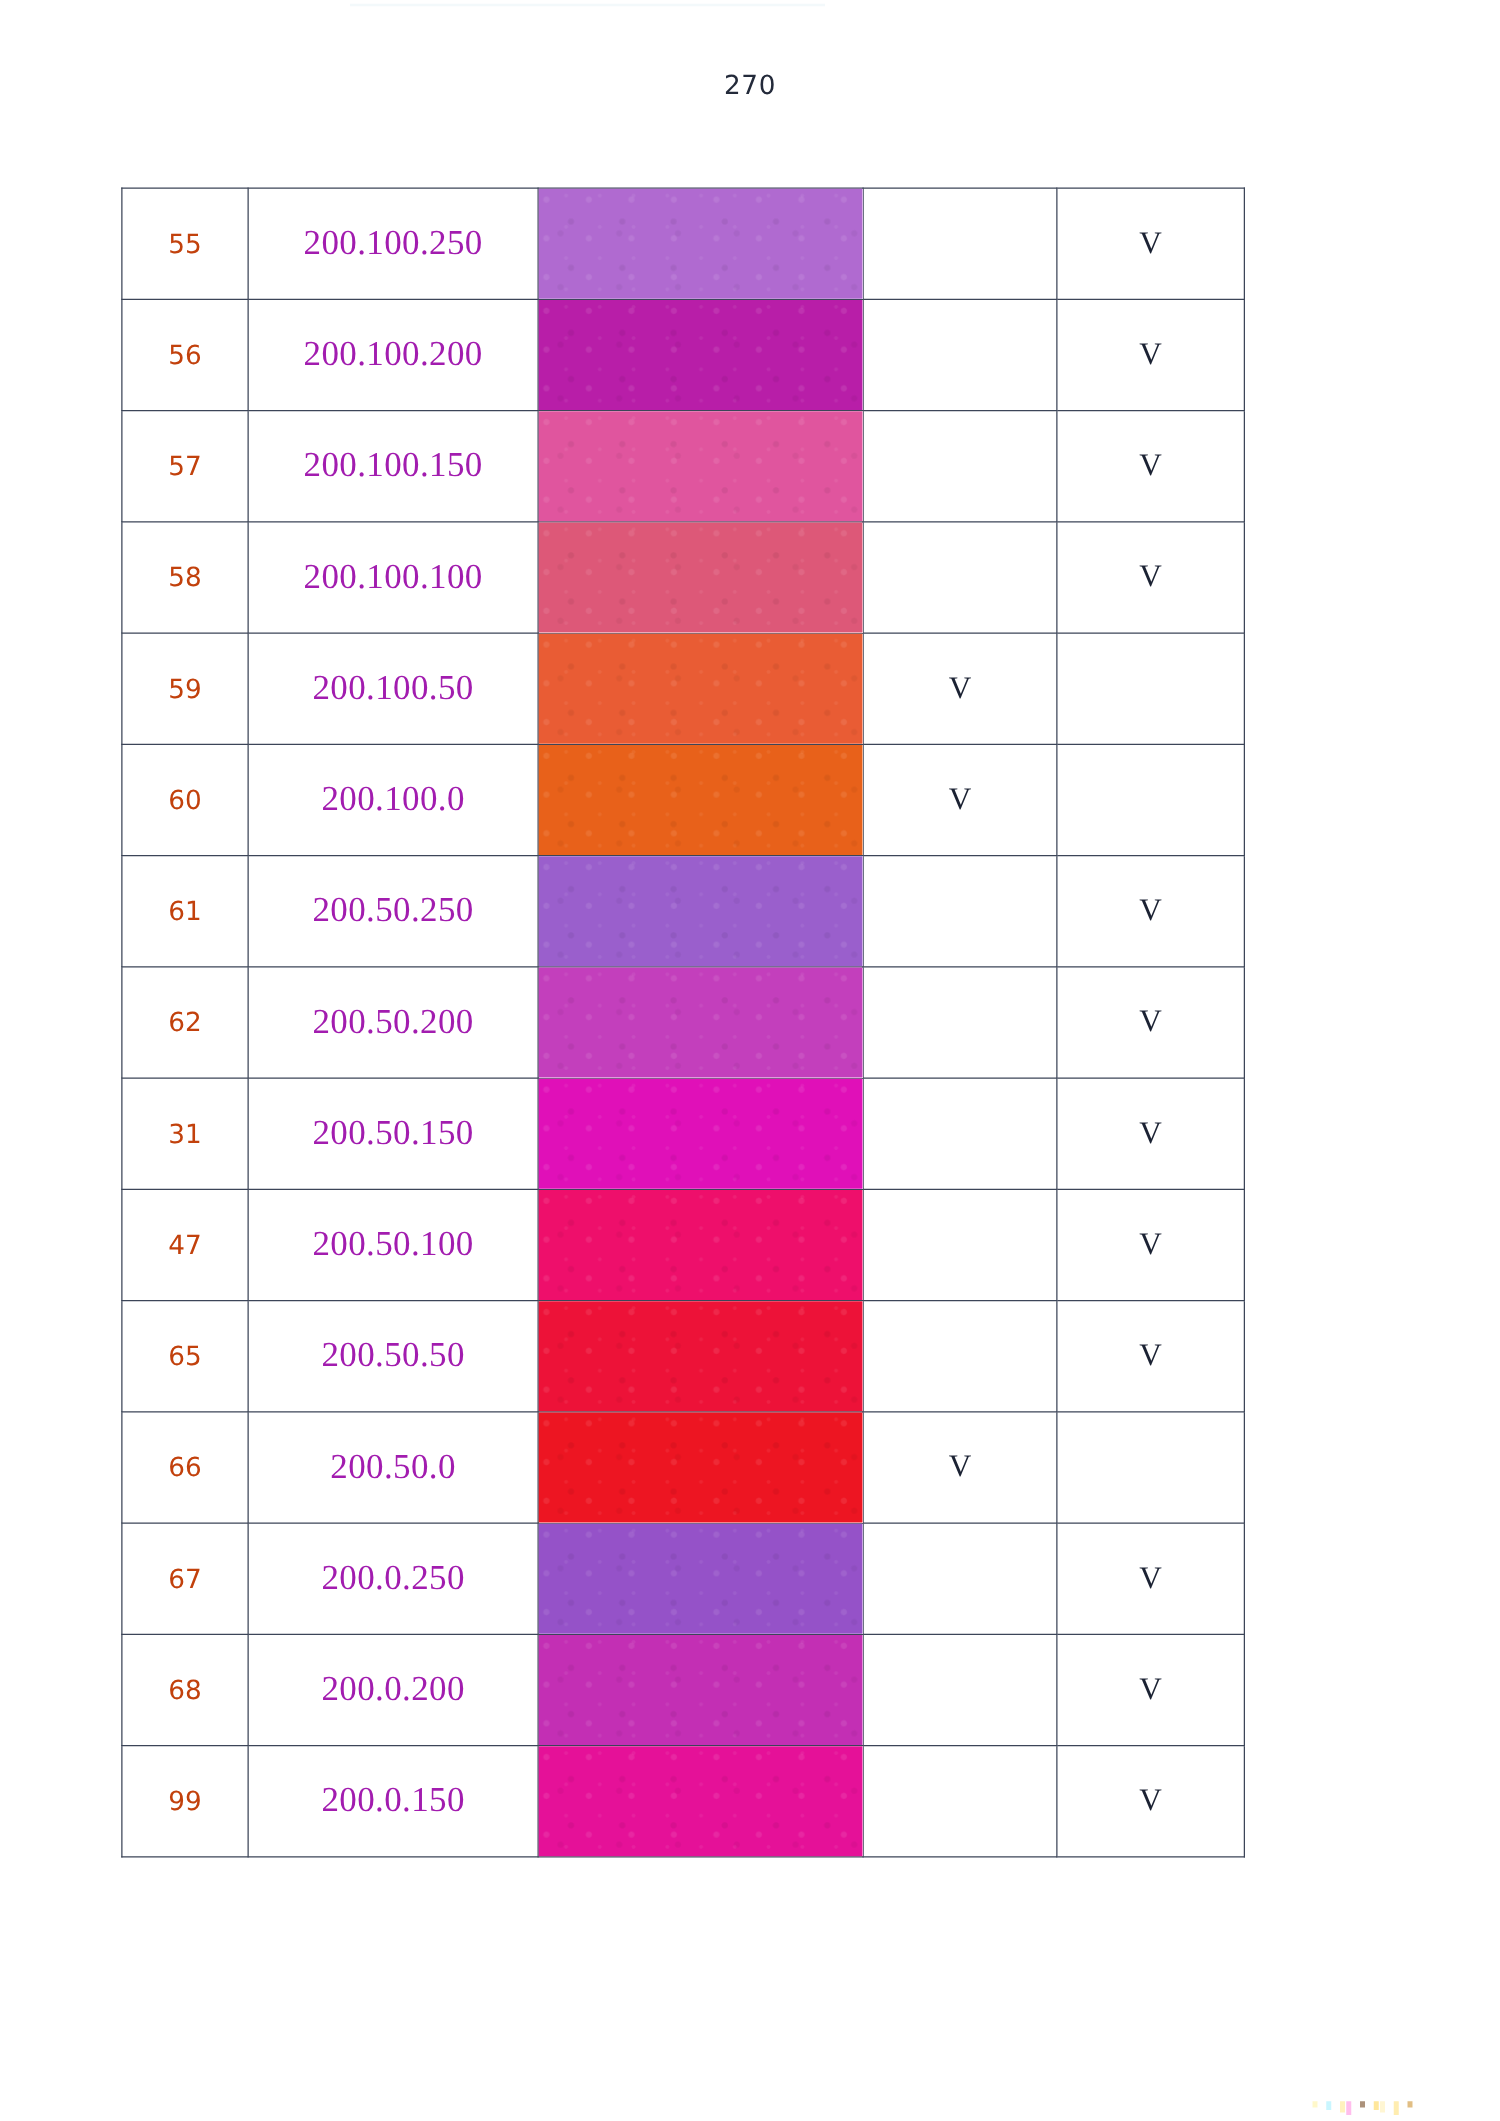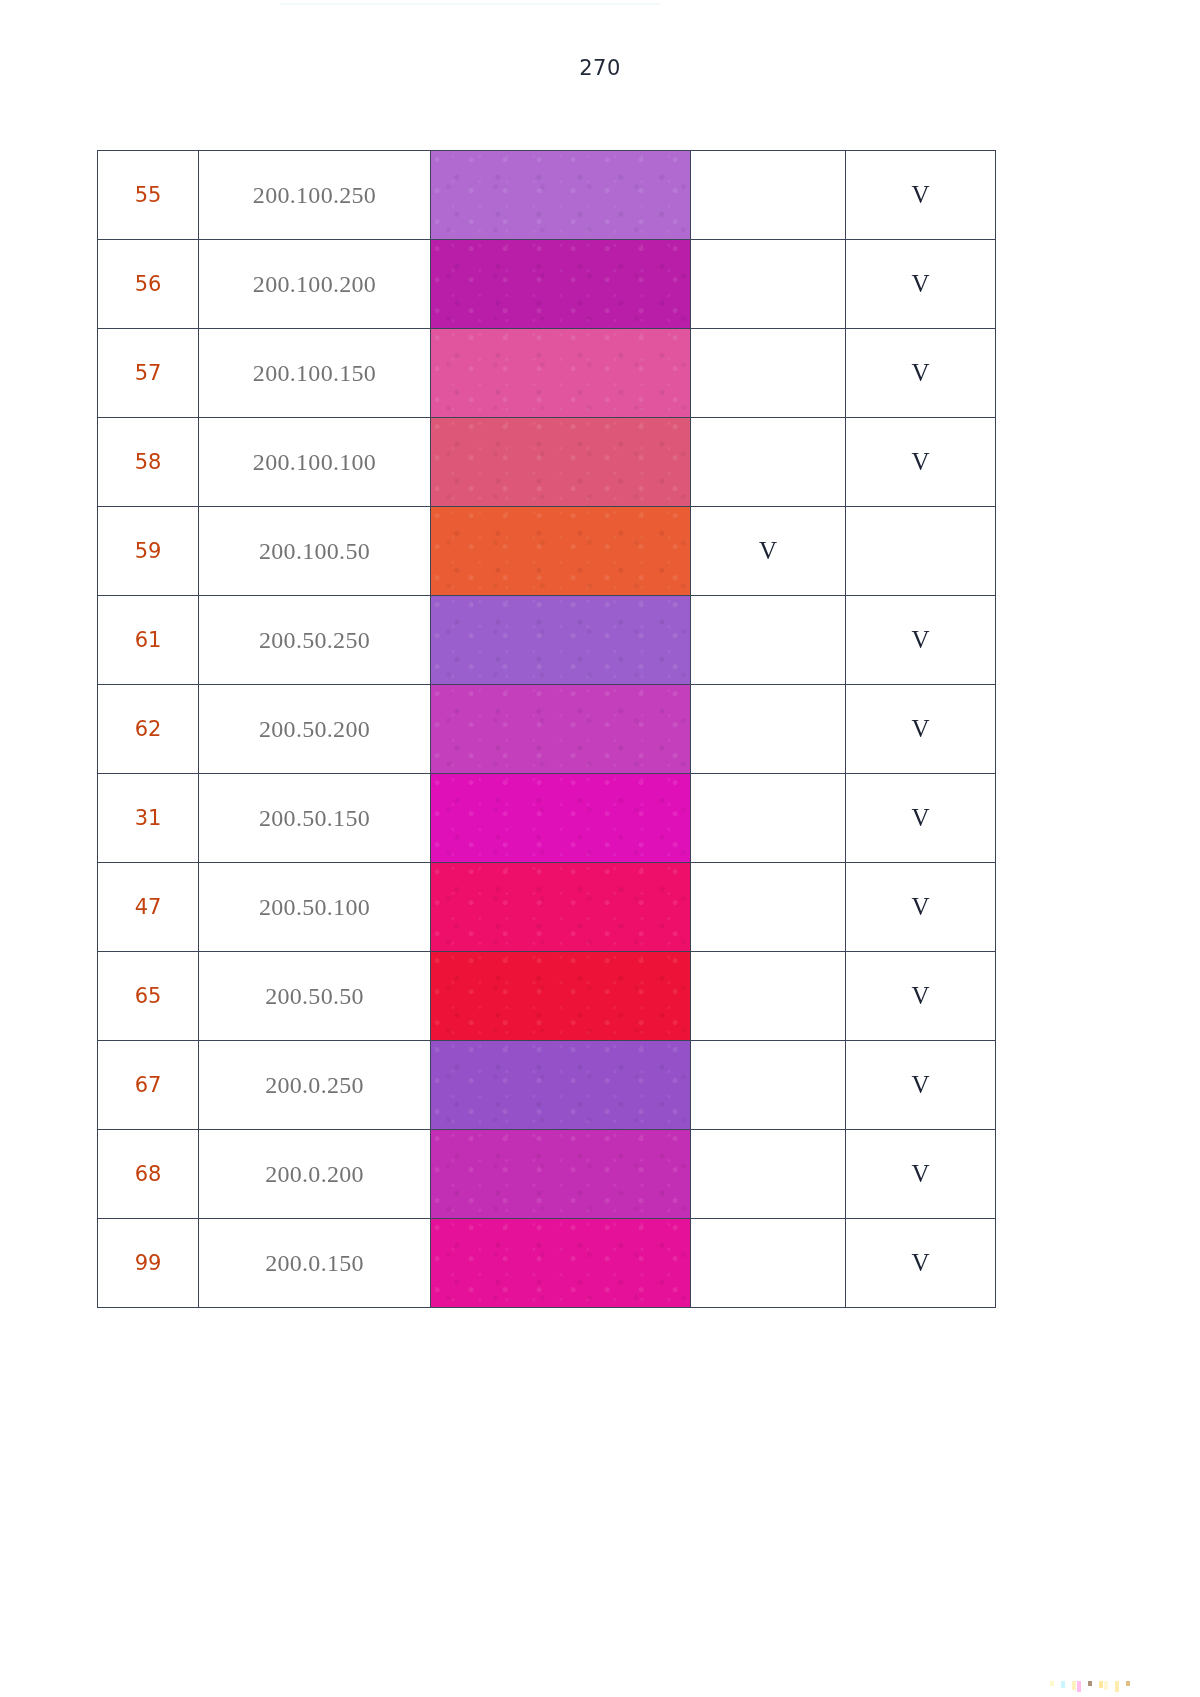--- a/index.html
+++ b/index.html
@@ -63,22 +63,22 @@
   col.c-mark1  { width: 155px; }
   col.c-mark2  { width: 150px; }
 
   .cell-index {
     font-family: "DejaVu Sans", sans-serif;
     font-size: 21px;
     color: #c2410c;
   }
   .cell-value {
     font-family: "Liberation Serif", serif;
-    font-size: 24px;
-    color: #737373;
+    font-size: 28px;
+    color: #a21caf;
     letter-spacing: 0.3px;
     border-radius: 26px;
   }
   .cell-mark {
     font-family: "Liberation Serif", serif;
     font-size: 25px;
     color: #1b2233;
   }
 
   
@@ -179,20 +179,29 @@
       <tr>
         <td class="cell-index">59</td>
         <td class="cell-value">200.100.50</td>
         <td class="cell-swatch">
           <span class="swatch-fill" style="background: rgb(233, 92, 52);"></span>
         </td>
         <td class="cell-mark">V</td>
         <td class="cell-mark"></td>
       </tr>
       <tr>
+        <td class="cell-index">60</td>
+        <td class="cell-value">200.100.0</td>
+        <td class="cell-swatch">
+          <span class="swatch-fill" style="background: rgb(232, 97, 26);"></span>
+        </td>
+        <td class="cell-mark">V</td>
+        <td class="cell-mark"></td>
+      </tr>
+      <tr>
         <td class="cell-index">61</td>
         <td class="cell-value">200.50.250</td>
         <td class="cell-swatch">
           <span class="swatch-fill" style="background: rgb(154, 95, 204);"></span>
         </td>
         <td class="cell-mark"></td>
         <td class="cell-mark">V</td>
       </tr>
       <tr>
         <td class="cell-index">62</td>
@@ -222,20 +231,29 @@
         <td class="cell-mark">V</td>
       </tr>
       <tr>
         <td class="cell-index">65</td>
         <td class="cell-value">200.50.50</td>
         <td class="cell-swatch">
           <span class="swatch-fill" style="background: rgb(237, 18, 56);"></span>
         </td>
         <td class="cell-mark"></td>
         <td class="cell-mark">V</td>
+      </tr>
+      <tr>
+        <td class="cell-index">66</td>
+        <td class="cell-value">200.50.0</td>
+        <td class="cell-swatch">
+          <span class="swatch-fill" style="background: rgb(237, 21, 34);"></span>
+        </td>
+        <td class="cell-mark">V</td>
+        <td class="cell-mark"></td>
       </tr>
       <tr>
         <td class="cell-index">67</td>
         <td class="cell-value">200.0.250</td>
         <td class="cell-swatch">
           <span class="swatch-fill" style="background: rgb(149, 82, 200);"></span>
         </td>
         <td class="cell-mark"></td>
         <td class="cell-mark">V</td>
       </tr>

